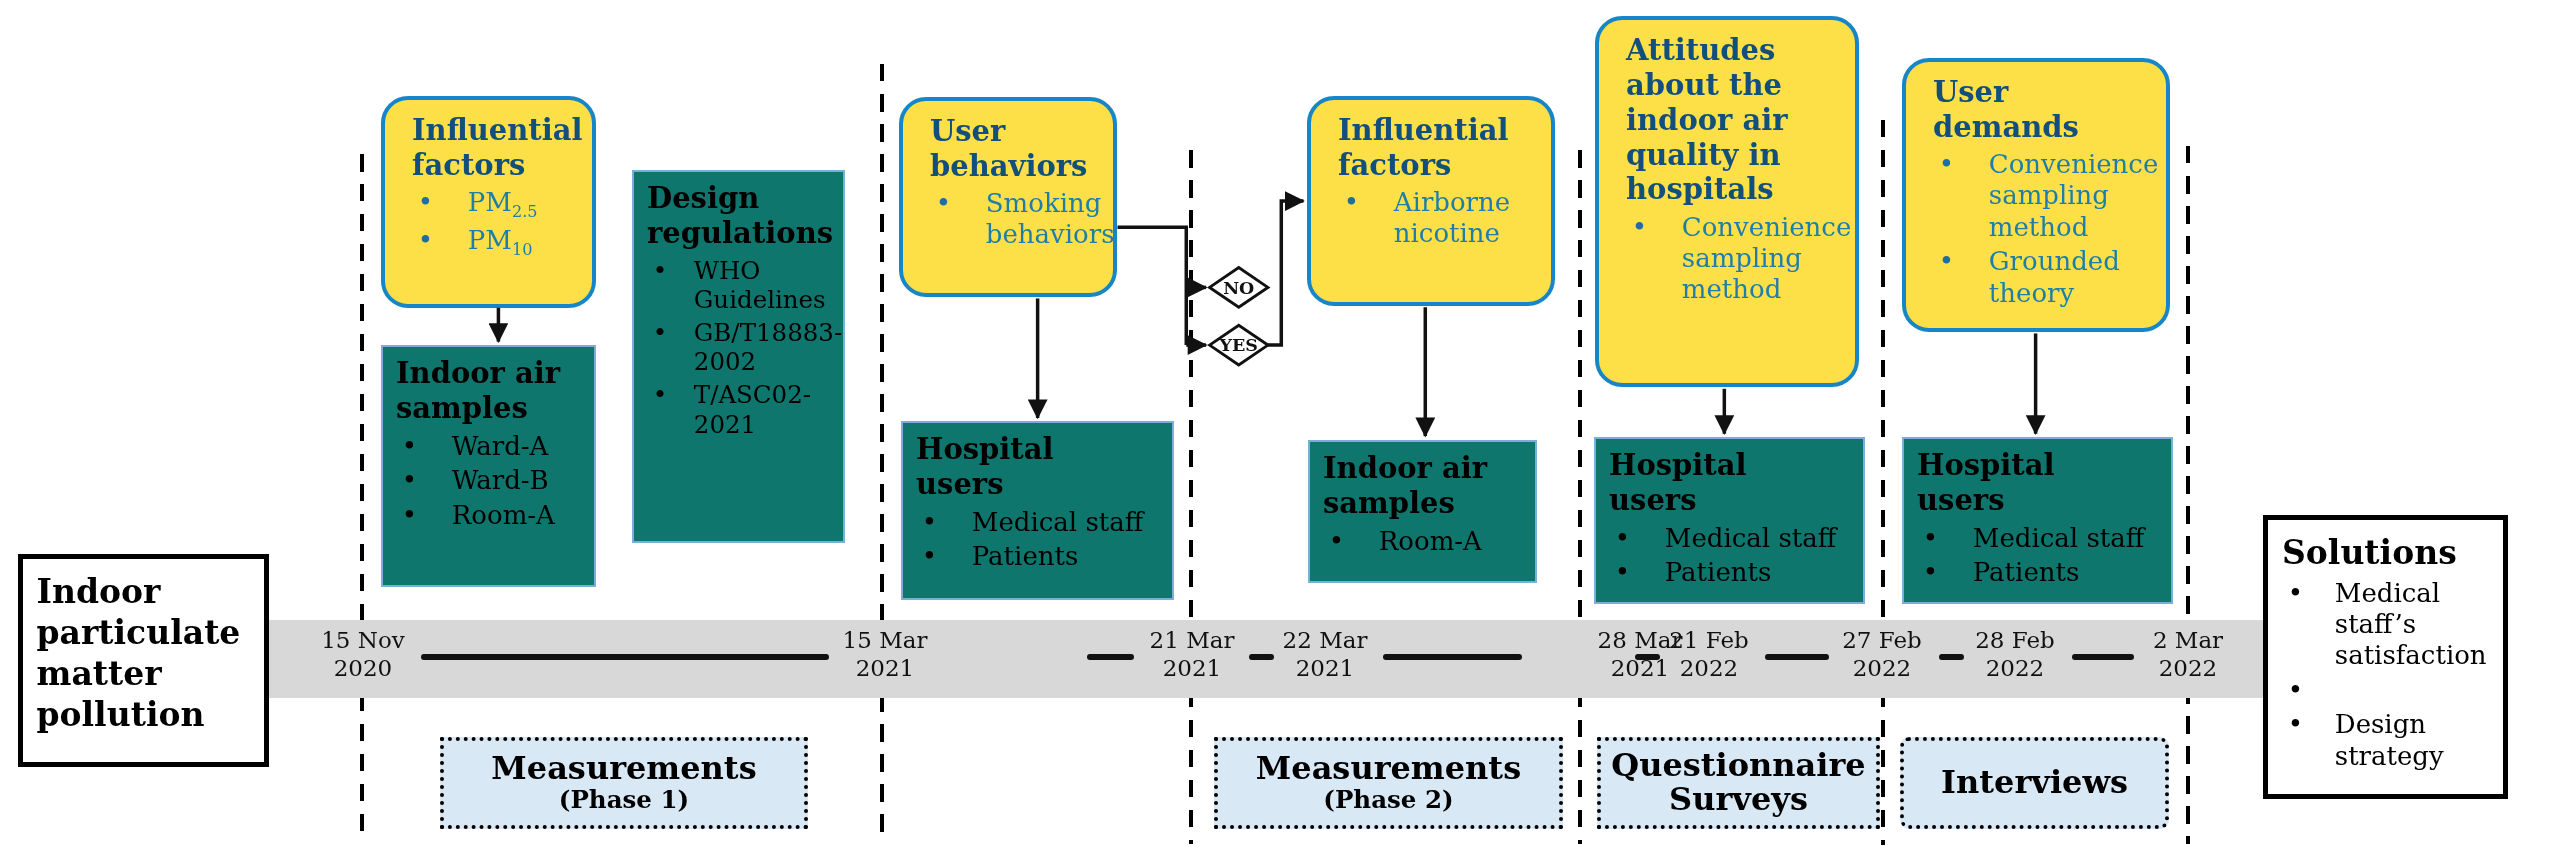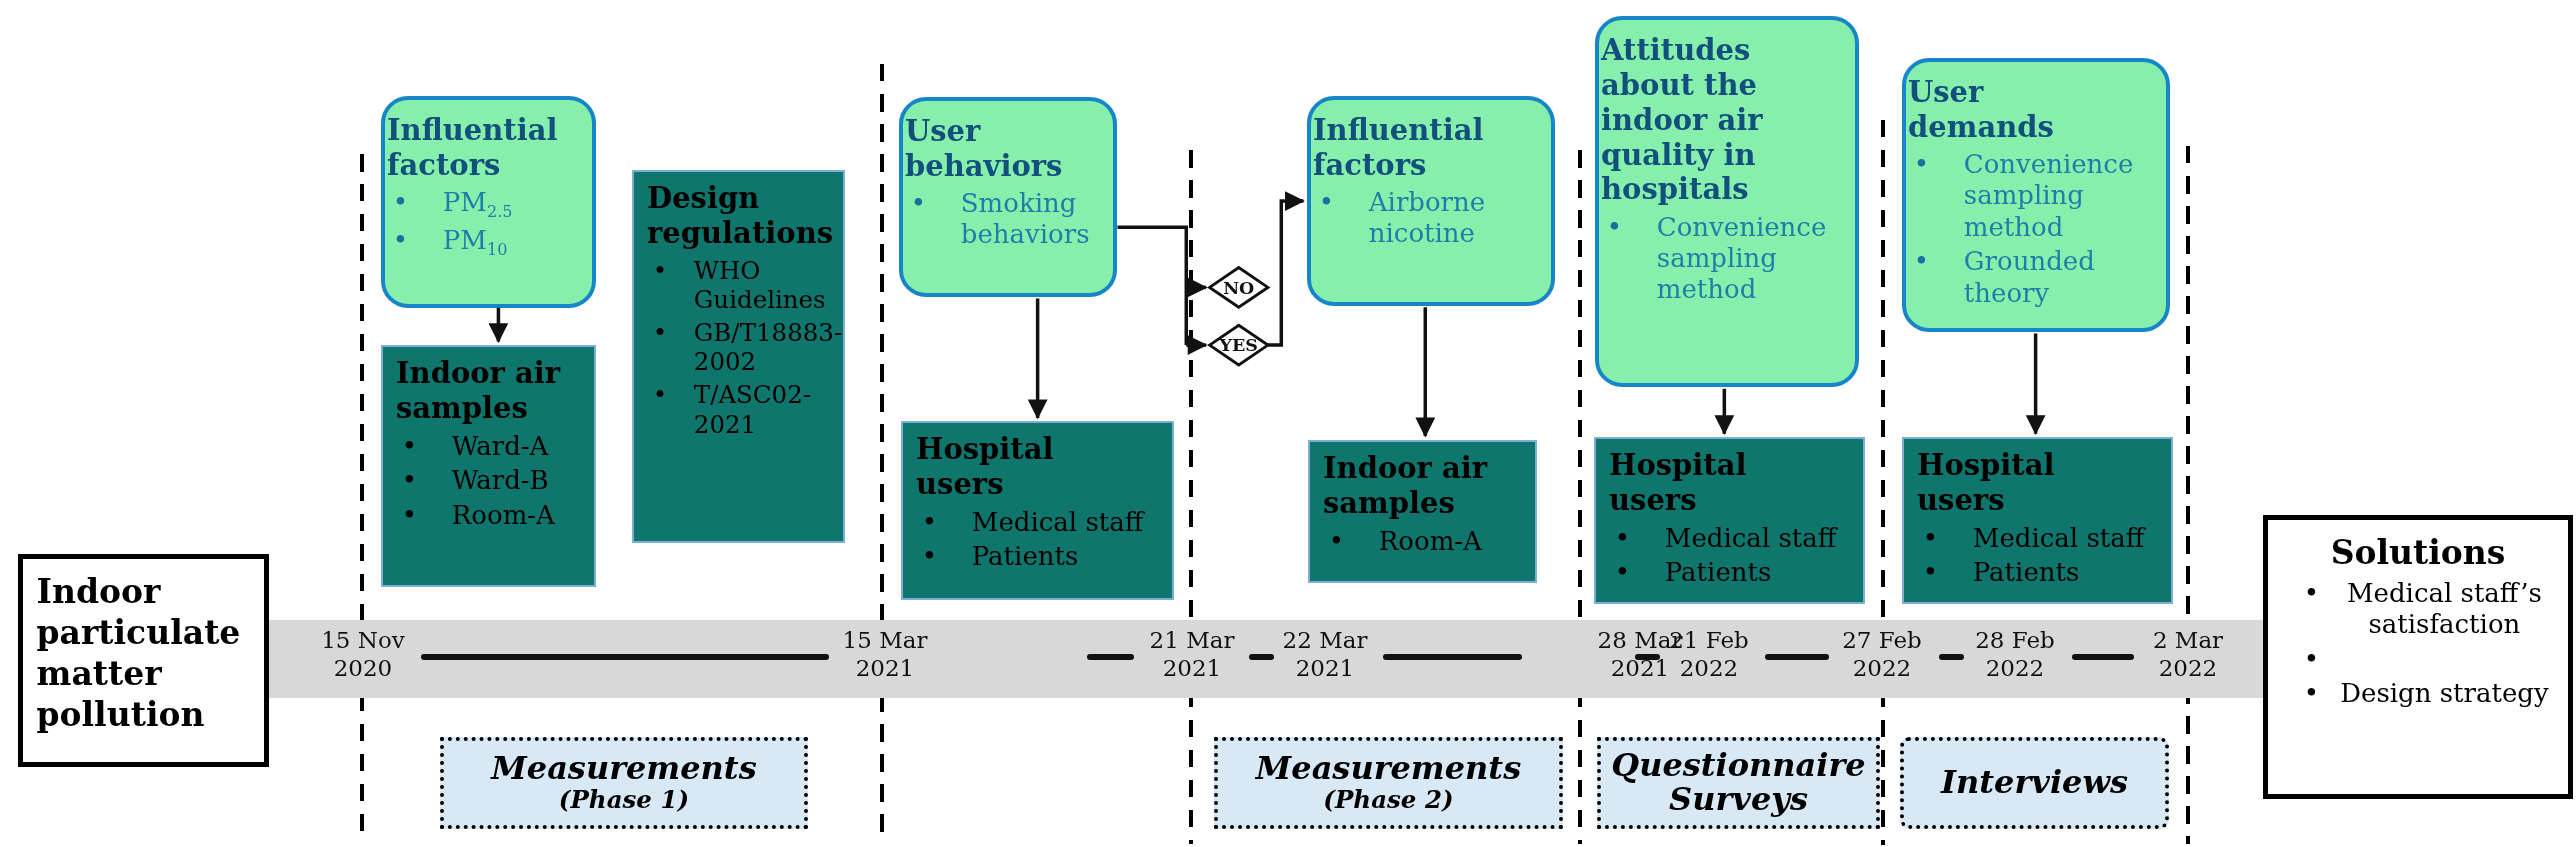--- a/index.html
+++ b/index.html
@@ -10,42 +10,42 @@
          background:repeating-linear-gradient(to bottom,#000 0 17.5px,transparent 17.5px 30px);}
   
   .band{position:absolute;left:269px;top:620px;width:2007px;height:78px;background:#d8d8d8;z-index:1;}
   
   .seg{position:absolute;top:654px;height:6.4px;background:#111;z-index:2;border-radius:2.9px;}
   
   .date{position:absolute;top:626px;width:152px;margin-left:-76px;text-align:center;
         font-size:23px;line-height:28px;color:#111;z-index:2;}
   
   .box{position:absolute;box-sizing:border-box;z-index:3;}
-  .blue{background:#86efac;border:4.1px solid #1786c8;border-radius:27px;padding:13px 2px;}
+  .blue{background:#fde047;border:4.1px solid #1786c8;border-radius:27px;padding:13px 27px;}
   .blue .title{font-weight:bold;font-size:29px;line-height:1.2;color:#134f7d;}
   .blue .bullet{color:#1f7ea9;}
   .blue .dot{color:#1d6f9f;}
   .white{background:#0f766e;border:2.9px solid #7bafd8;padding:9.3px 13px;}
   .white .title{font-weight:bold;font-size:29px;line-height:1.2;color:#000;}
   .white .bullet{color:#000;}
   .frame{background:#fff;border:5.2px solid #000;padding:11.7px 14px;}
   .frame .title{font-weight:bold;font-size:33px;line-height:1.25;color:#000;}
   .bullets{margin-top:4.7px;}
   .bullet{display:flex;font-size:26px;line-height:1.2;margin-top:3.5px;}
   .dot{flex:0 0 50px;padding-left:5.8px;}
   .btxt{flex:1;}
   sub{font-size:0.62em;}
   .regs .bullet{font-size:24.5px;}
   .regs .dot{flex-basis:41px;}
   .sol .bullet{font-size:26px;}
   .sol .dot{flex-basis:47px;}
   
   .phase{position:absolute;top:737px;height:92px;box-sizing:border-box;z-index:3;
          background:#d9e8f5;border:4.1px dotted #000;display:flex;flex-direction:column;
-         justify-content:center;align-items:center;text-align:center;color:#000;font-style:italic;}
+         justify-content:center;align-items:center;text-align:center;color:#000;}
   .plabel{font-weight:bold;font-size:32px;line-height:1.05;}
   .psub{font-weight:bold;font-size:24.5px;line-height:1.15;}
   
   .overlay{position:absolute;left:0;top:0;z-index:4;pointer-events:none;}
   .dia-label{font-family:"DejaVu Serif","Liberation Serif",serif;font-weight:bold;font-size:30px;fill:#111;}
 </style>
 </head>
 <body>
 
 <div class="canvas">
@@ -247,21 +247,21 @@
           <span class="dot">•</span>
           <span class="btxt">Medical staff</span>
         </div>
       <div class="bullet">
           <span class="dot">•</span>
           <span class="btxt">Patients</span>
         </div>
     </div>
   </div>
 
-  <div class="box frame sol" style="left:2263px;top:515px;width:310px;height:284px;text-align:center;">
+  <div class="box frame sol" style="left:2263px;top:515px;width:245px;height:284px;">
     <div class="title">Solutions</div>
     <div class="bullets">
       <div class="bullet">
           <span class="dot">•</span>
           <span class="btxt">Medical staff’s satisfaction</span>
         </div>
       <div class="bullet">
           <span class="dot">•</span>
         </div>
       <div class="bullet">

